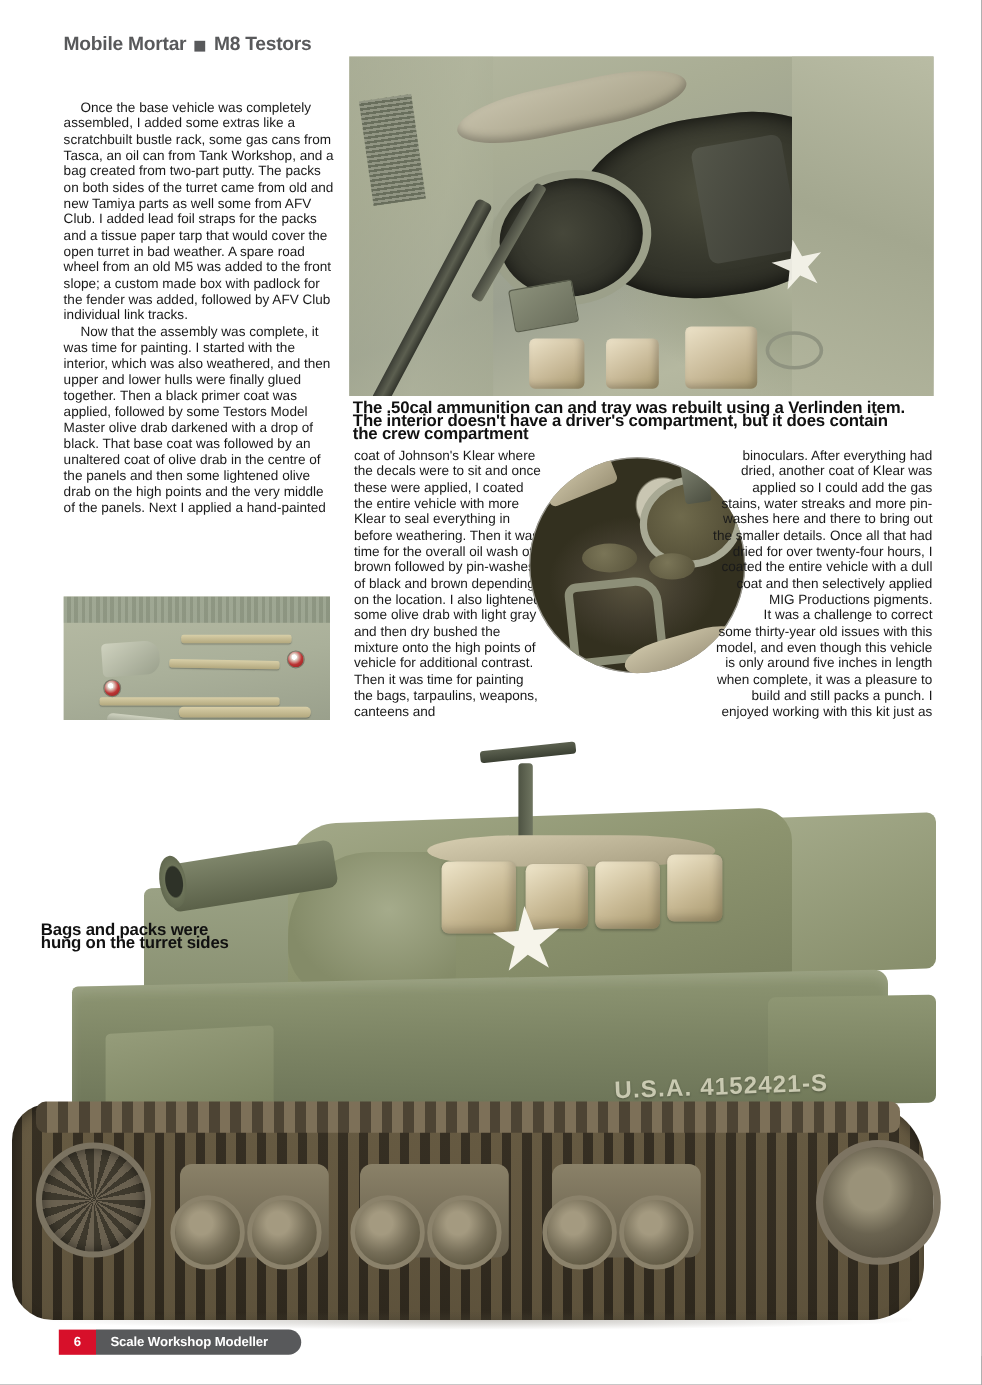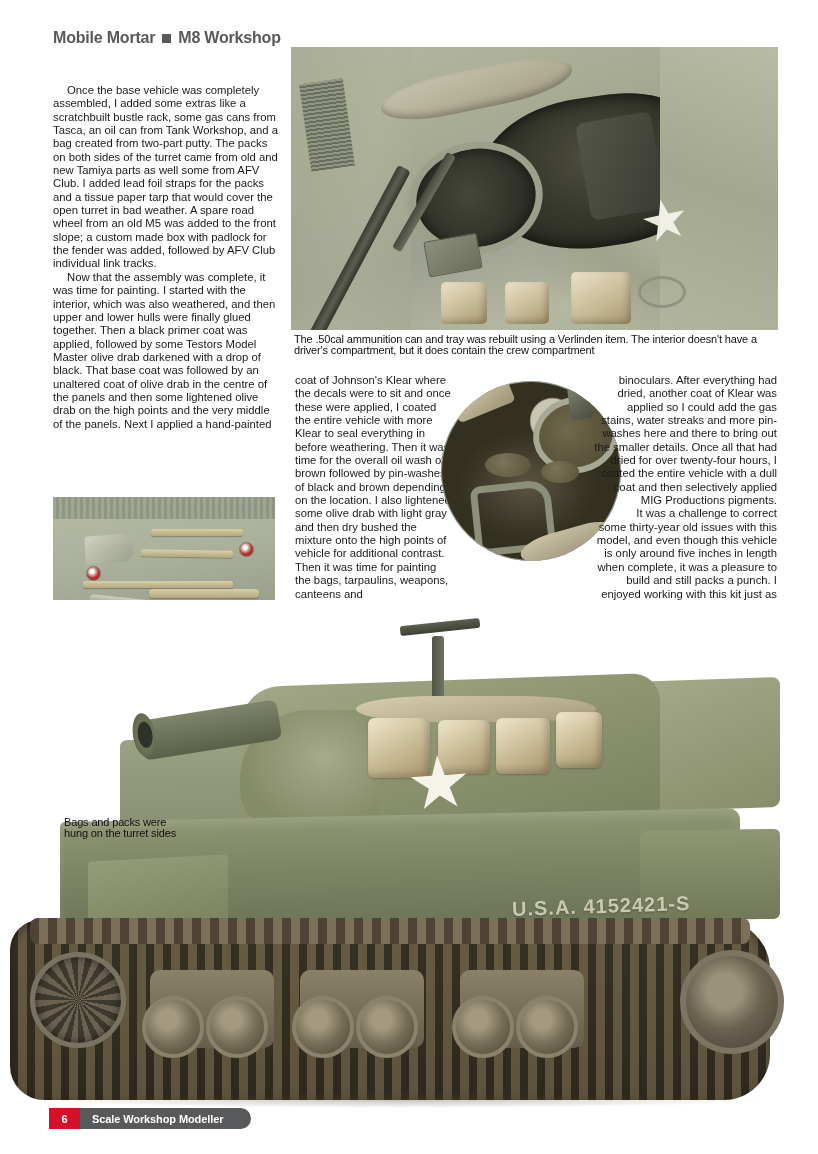--- a/index.html
+++ b/index.html
@@ -188,23 +188,23 @@
     background: linear-gradient(200deg, #b9bca4 0%, #a3a78f 50%, #b2b59d 100%);
   }
   #photo-top .hatch-r {
     position: absolute; right: 92px; bottom: 22px; width: 42px; height: 26px;
     border: 3px solid #8f9380; border-radius: 50%;
   }
 
   
   .caption {
     position: absolute;
-    font-size: 11px;
+    font-size: 14px;
     line-height: 10.9px;
-    font-weight: normal;
+    font-weight: bold;
     color: #111111;
     letter-spacing: -0.15px;
   }
   #caption-top { left: 294px; top: 334px; width: 470px; }
 
   
   #photo-tools {
     left: 53px;
     top: 497px;
     width: 222px;
@@ -435,21 +435,21 @@
   #photo-main .wheel.w2 { left: 206px; }
   #photo-main .wheel.w3 { left: 292px; }
   #photo-main .wheel.w4 { left: 356px; }
   #photo-main .wheel.w5 { left: 452px; }
   #photo-main .wheel.w6 { left: 516px; }
   #photo-main .shadowline {
     position: absolute; left: 40px; bottom: 22px; width: 720px; height: 16px;
     background: radial-gradient(ellipse at 50% 50%, rgba(80,72,56,.32), rgba(255,255,255,0) 72%);
   }
 
-  #caption-bags { left: 64px; top: 769px; width: 180px; margin-top: 48px; }
+  #caption-bags { left: 34px; top: 769px; width: 180px; }
 
   
   .footer {
     position: absolute;
     left: 49px; top: 1108px;
     height: 21px;
     display: flex; align-items: stretch;
   }
   .footer-pagebox {
     width: 31px;
@@ -472,21 +472,21 @@
   }
 </style>
 </head>
 <body>
 
 <div class="page">
 
   <div class="header">
     <span class="header-title">Mobile Mortar</span>
     <span class="header-sq"></span>
-    <span class="header-title">M8 Workshop</span>
+    <span class="header-title">M8 Testors</span>
   </div>
 
   <div class="col-text" id="col-left">
     <p class="ind">Once the base vehicle was completely assembled, I added some extras like a scratchbuilt bustle rack, some gas cans from Tasca, an oil can from Tank Workshop, and a bag created from two-part putty. The packs on both sides of the turret came from old and new Tamiya parts as well some from AFV Club. I added lead foil straps for the packs and a tissue paper tarp that would cover the open turret in bad weather. A spare road wheel from an old M5 was added to the front slope; a custom made box with padlock for the fender was added, followed by AFV Club individual link tracks.</p>
     <p class="ind">Now that the assembly was complete, it was time for painting. I started with the interior, which was also weathered, and then upper and lower hulls were finally glued together. Then a black primer coat was applied, followed by some Testors Model Master olive drab darkened with a drop of black. That base coat was followed by an unaltered coat of olive drab in the centre of the panels and then some lightened olive drab on the high points and the very middle of the panels. Next I applied a hand-painted</p>
   </div>
 
   <div class="photo" id="photo-top">
     <div class="hull-l"></div>
     <div class="grille"></div>

